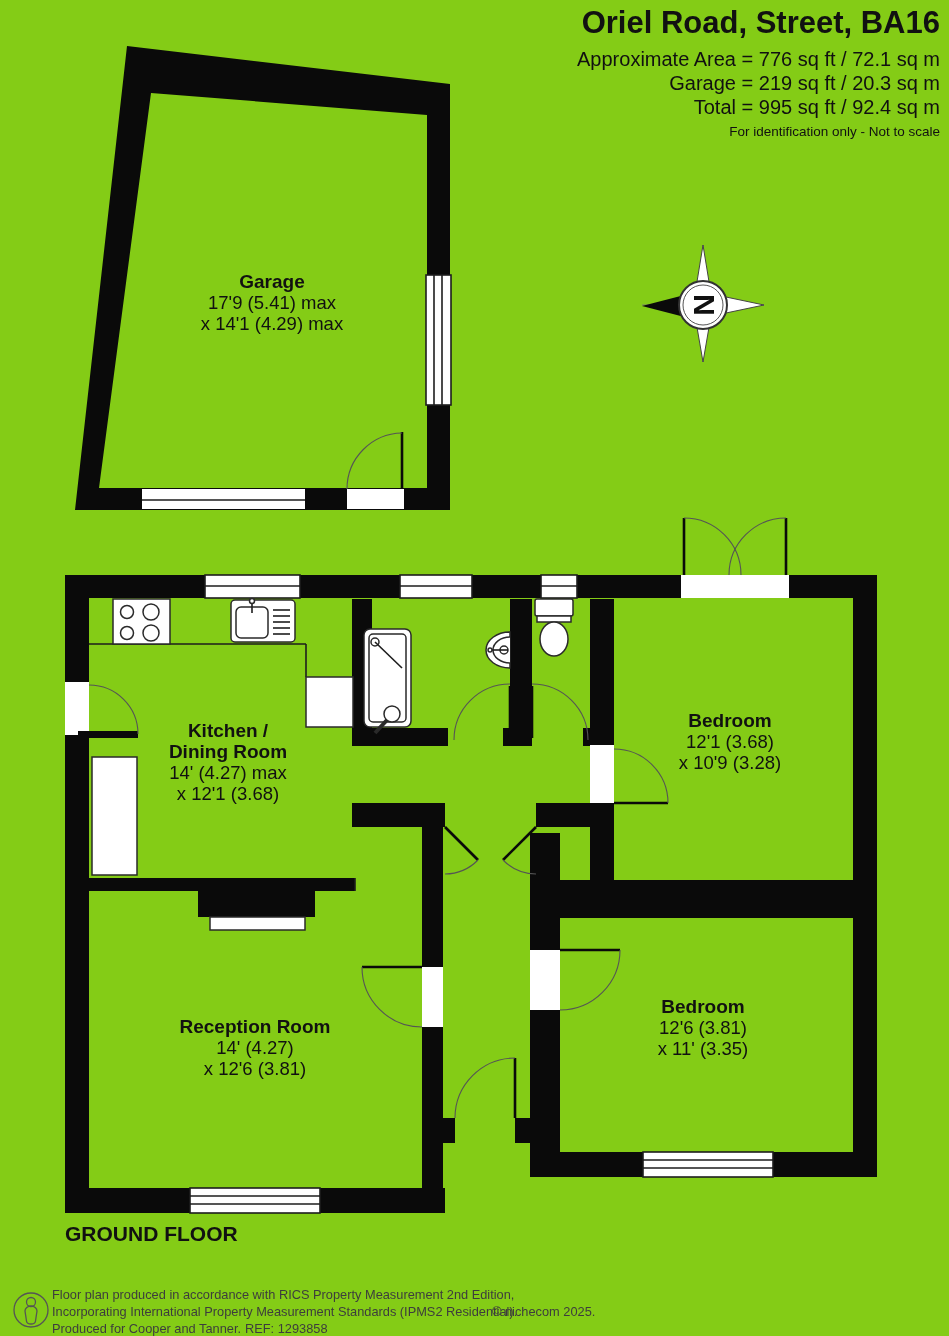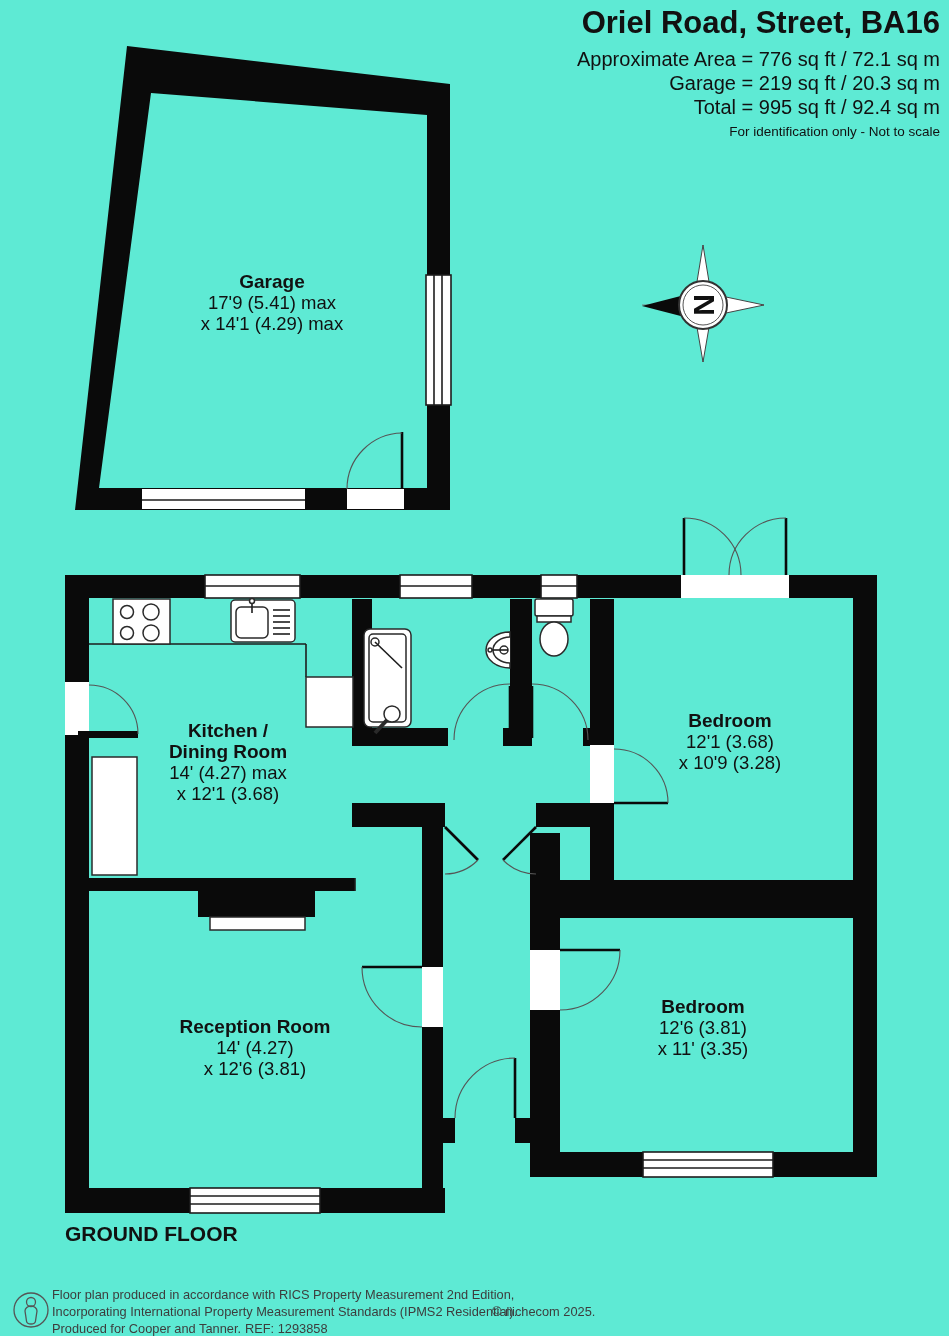--- a/index.html
+++ b/index.html
@@ -1,16 +1,16 @@
 <!DOCTYPE html>
 <html><head>
 <meta charset="utf-8">
 <style>
   html,body{margin:0;padding:0;background:#fff;}
-  .page{position:relative;width:949px;height:1336px;background:#5eead4;overflow:hidden;
+  .page{position:relative;width:949px;height:1336px;background:#84cc16;overflow:hidden;
         font-family:"Liberation Sans",sans-serif;}
   svg{display:block;}
   svg text{font-family:"Liberation Sans",sans-serif;fill:#111;}
   .t-title{font-size:31px;font-weight:bold;}
   .t-area{font-size:20px;}
   .t-note{font-size:13.5px;}
   .t-room{font-size:19px;font-weight:bold;}
   .t-dim{font-size:18.5px;}
   .t-floor{font-size:21px;font-weight:bold;}
   .t-foot{font-size:12.8px;fill:#3d3d3d;}

